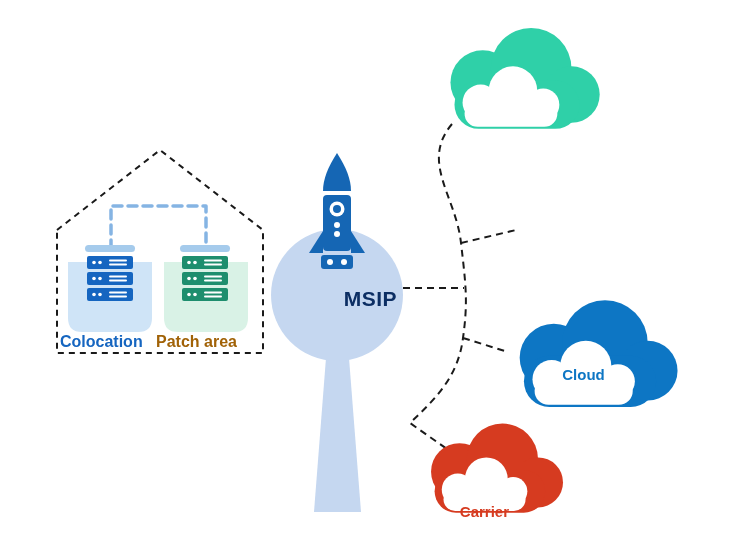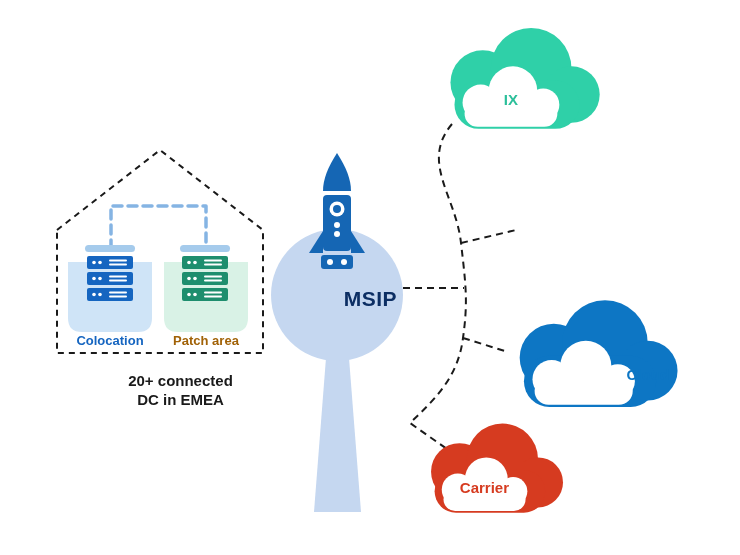--- a/index.html
+++ b/index.html
@@ -11,22 +11,22 @@
   .cloud{position:absolute;}
   .cloud svg{width:100%;height:100%;display:block;}
   .cloud-label{
     position:absolute;left:0;top:55%;width:94%;
     text-align:center;font-weight:bold;font-size:15px;line-height:18px;
   }
   .dash-black{stroke:#1a1a1a;stroke-width:2;fill:none;stroke-dasharray:7 5;}
   .house-line{stroke:#1a1a1a;stroke-width:2;fill:none;stroke-dasharray:6 5;stroke-linejoin:miter;}
   .dash-bridge{stroke:#85b4e3;stroke-width:3.5;fill:none;stroke-dasharray:9 6;stroke-linecap:round;stroke-linejoin:round;}
   .tub-label{
-    position:absolute;width:100px;text-align:center;
-    font-weight:bold;font-size:13px;
+    position:absolute;width:100px;
+    font-weight:bold;font-size:16px;
   }
   #caption{
     position:absolute;left:78px;top:371px;width:205px;text-align:center;
     font-weight:bold;font-size:15px;line-height:19px;color:#1a1a1a;
   }
   #hub-label{
     position:absolute;left:277px;top:287px;width:120px;text-align:right;
     font-weight:bold;font-size:21px;letter-spacing:0.5px;
   }
 </style>
@@ -110,75 +110,70 @@
           <circle cx="13" cy="38.5" r="1.8"></circle>
         <rect x="22" y="35.5" width="18" height="2" rx="1"></rect>
           <rect x="22" y="39.5" width="18" height="2" rx="1"></rect>
       </g>
     </g>
   </svg>
 
   <div class="tub-label" style="left: 60px; top: 333px; color: rgb(21, 101, 192);">Colocation</div>
   <div class="tub-label" style="left: 156px; top: 333px; color: #a16207;">Patch area</div>
 
-  <div id="caption">
-    <div>20+ connected</div>
-    <div>DC in EMEA</div>
-  </div>
 
   <div id="hub-label" style="color: rgb(12, 46, 99);">MSIP</div>
 
   <div class="cloud" style="left:430px;top:24px;width:172px;height:121px;">
     <svg viewBox="0 0 170 120">
       <g fill="#2fd0a8">
         <circle cx="52" cy="58" r="32"></circle>
         <circle cx="100" cy="44" r="40"></circle>
         <circle cx="140" cy="70" r="28"></circle>
         <rect x="24" y="56" width="124" height="48" rx="24"></rect>
       </g>
       <g fill="#ffffff">
         <circle cx="50" cy="78" r="18"></circle>
         <circle cx="82" cy="66" r="24"></circle>
         <circle cx="112" cy="80" r="16"></circle>
         <rect x="34" y="76" width="92" height="26" rx="13"></rect>
       </g>
     </svg>
-    <div class="cloud-label" style="color: rgb(43, 191, 154);">IX</div>
   </div>
 
 
   <div class="cloud" style="left:498px;top:296px;width:182px;height:128px;">
     <svg viewBox="0 0 170 120">
       <g fill="#0d76c4">
         <circle cx="52" cy="58" r="32"></circle>
         <circle cx="100" cy="44" r="40"></circle>
         <circle cx="140" cy="70" r="28"></circle>
         <rect x="24" y="56" width="124" height="48" rx="24"></rect>
       </g>
       <g fill="#ffffff">
         <circle cx="50" cy="78" r="18"></circle>
         <circle cx="82" cy="66" r="24"></circle>
         <circle cx="112" cy="80" r="16"></circle>
         <rect x="34" y="76" width="92" height="26" rx="13"></rect>
       </g>
     </svg>
-    <div class="cloud-label" style="color: rgb(13, 118, 196); text-align: right;">Cloud</div>
+    <div class="cloud-label" style="color: rgb(13, 118, 196);">Cloud</div>
   </div>
 
   <div class="cloud" style="left:413px;top:420px;width:152px;height:107px;">
     <svg viewBox="0 0 170 120">
       <g fill="#d63b20">
         <circle cx="52" cy="58" r="32"></circle>
         <circle cx="100" cy="44" r="40"></circle>
         <circle cx="140" c70="70" cy="70" r="28"></circle>
         <rect x="24" y="56" width="124" height="48" rx="24"></rect>
       </g>
       <g fill="#ffffff">
         <circle cx="50" cy="78" r="18"></circle>
         <circle cx="82" cy="66" r="24"></circle>
         <circle cx="112" cy="80" r="16"></circle>
         <rect x="34" y="76" width="92" height="26" rx="13"></rect>
       </g>
     </svg>
-    <div class="cloud-label" style="color: rgb(214, 59, 32);">Carrier</div>
+    <div class="cloud-label" style="color: rgb(214, 59, 32); margin-top: 24px;">Carrier</div>
   </div>
 
 </div>
 
 </body></html>

